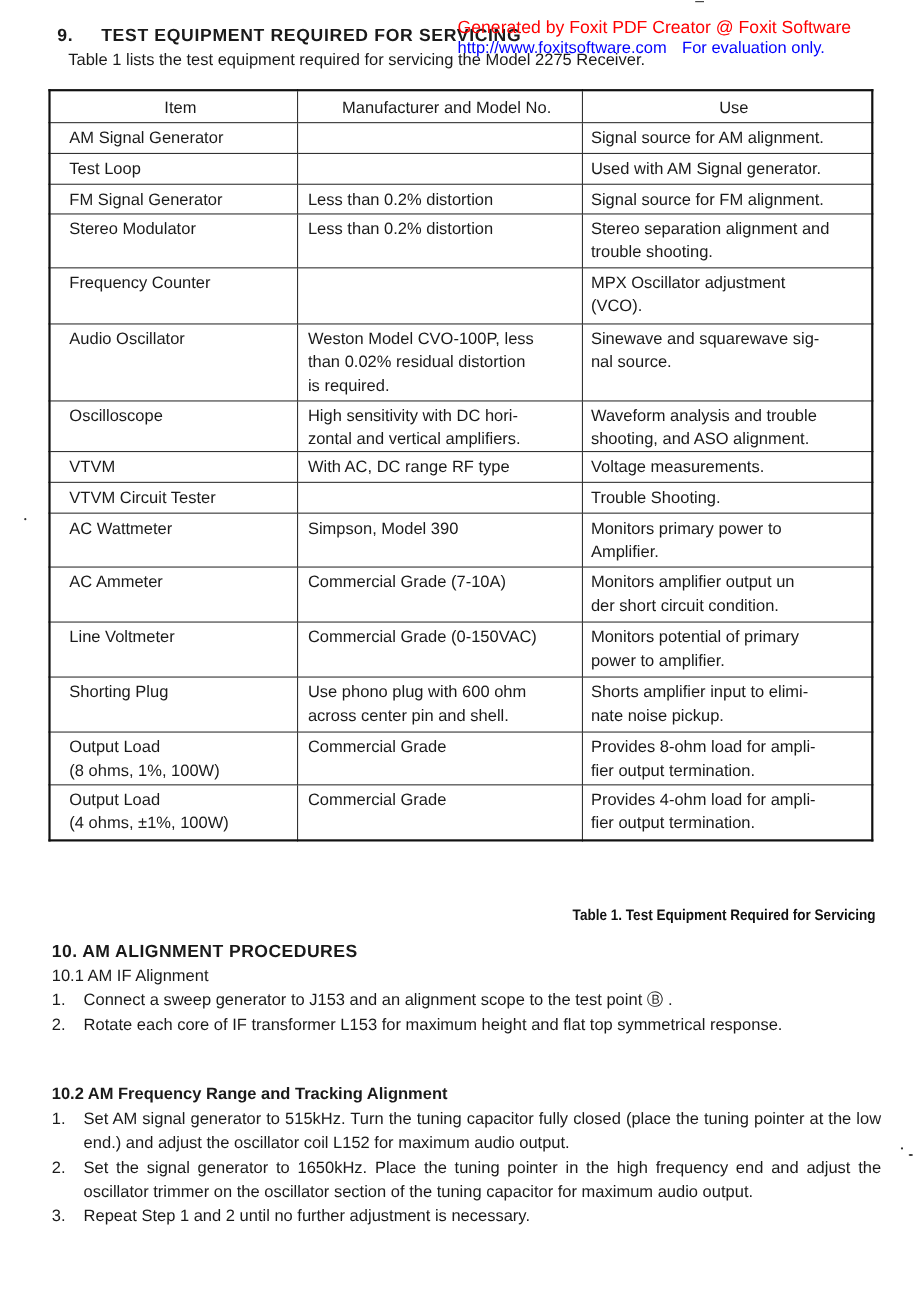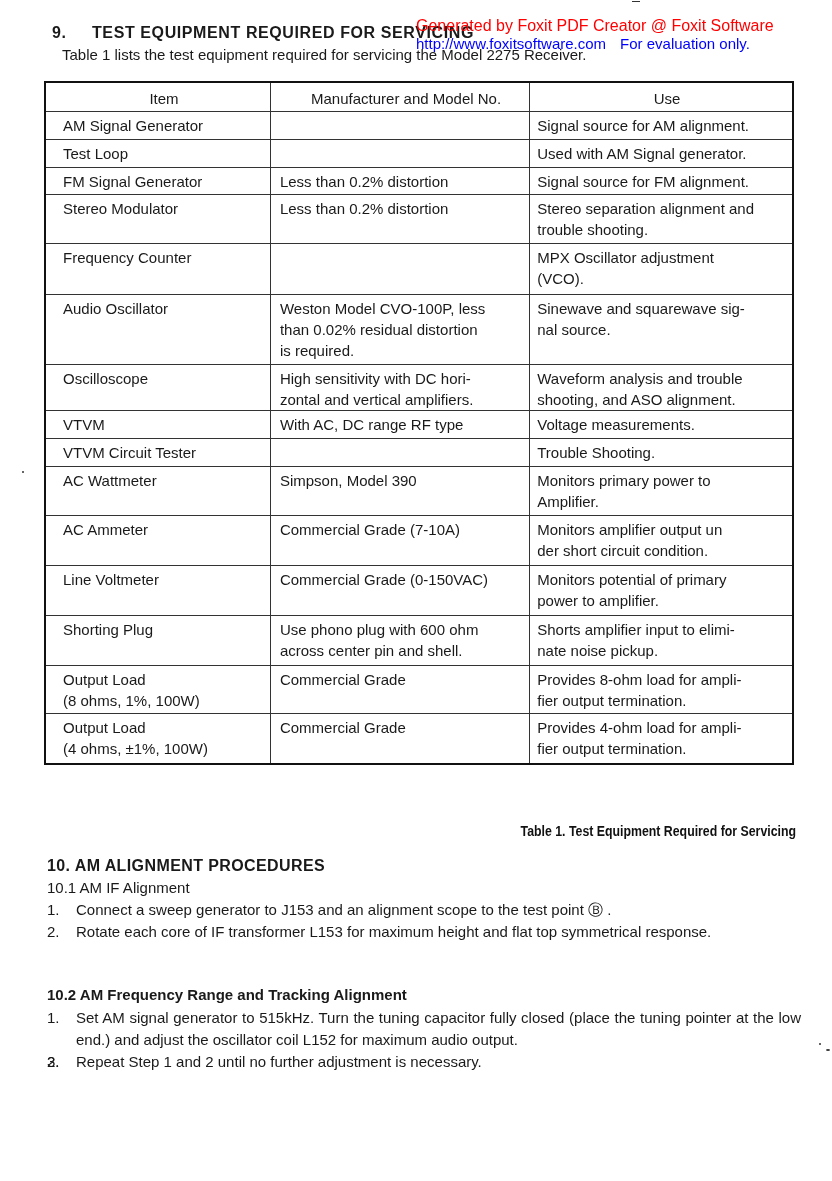--- a/index.html
+++ b/index.html
@@ -217,21 +217,21 @@
   <div class="h10">10. AM ALIGNMENT PROCEDURES</div>
   <div class="h101">10.1  AM  IF Alignment</div>
   <ol class="steps steps1">
     <li><span class="n">1.</span><span>Connect a sweep generator to J153 and an alignment scope to the test point Ⓑ .</span></li>
     <li><span class="n">2.</span><span>Rotate each core of IF transformer L153 for maximum height and flat top symmetrical response.</span></li>
   </ol>
 
   <div class="h102">10.2  AM Frequency Range and Tracking Alignment</div>
   <ol class="steps steps2">
     <li><span class="n">1.</span><span>Set AM signal generator to 515kHz. Turn the tuning capacitor fully closed (place the tuning pointer at the low end.) and adjust the oscillator coil L152 for maximum audio output.</span></li>
-    <li><span class="n">2.</span></li>
+    <li><span class="n">2.</span><span>Set the signal generator to 1650kHz. Place the tuning pointer in the high frequency end and adjust the oscillator trimmer on the oscillator section of the tuning capacitor for maximum audio output.</span></li>
     <li><span class="n">3.</span><span>Repeat Step 1 and 2 until no further adjustment is necessary.</span></li>
   </ol>
 
   <div class="speck" style="left:22px;top:471px;width:2px;height:2px"></div>
   <div class="speck" style="left:819px;top:1043px;width:2px;height:2px"></div>
   <div class="speck" style="left:826px;top:1049px;width:4px;height:2px"></div>
   <div class="speck" style="left:632px;top:1px;width:8px;height:1px;border-radius:0"></div>
 </div>
 
 </body></html>

